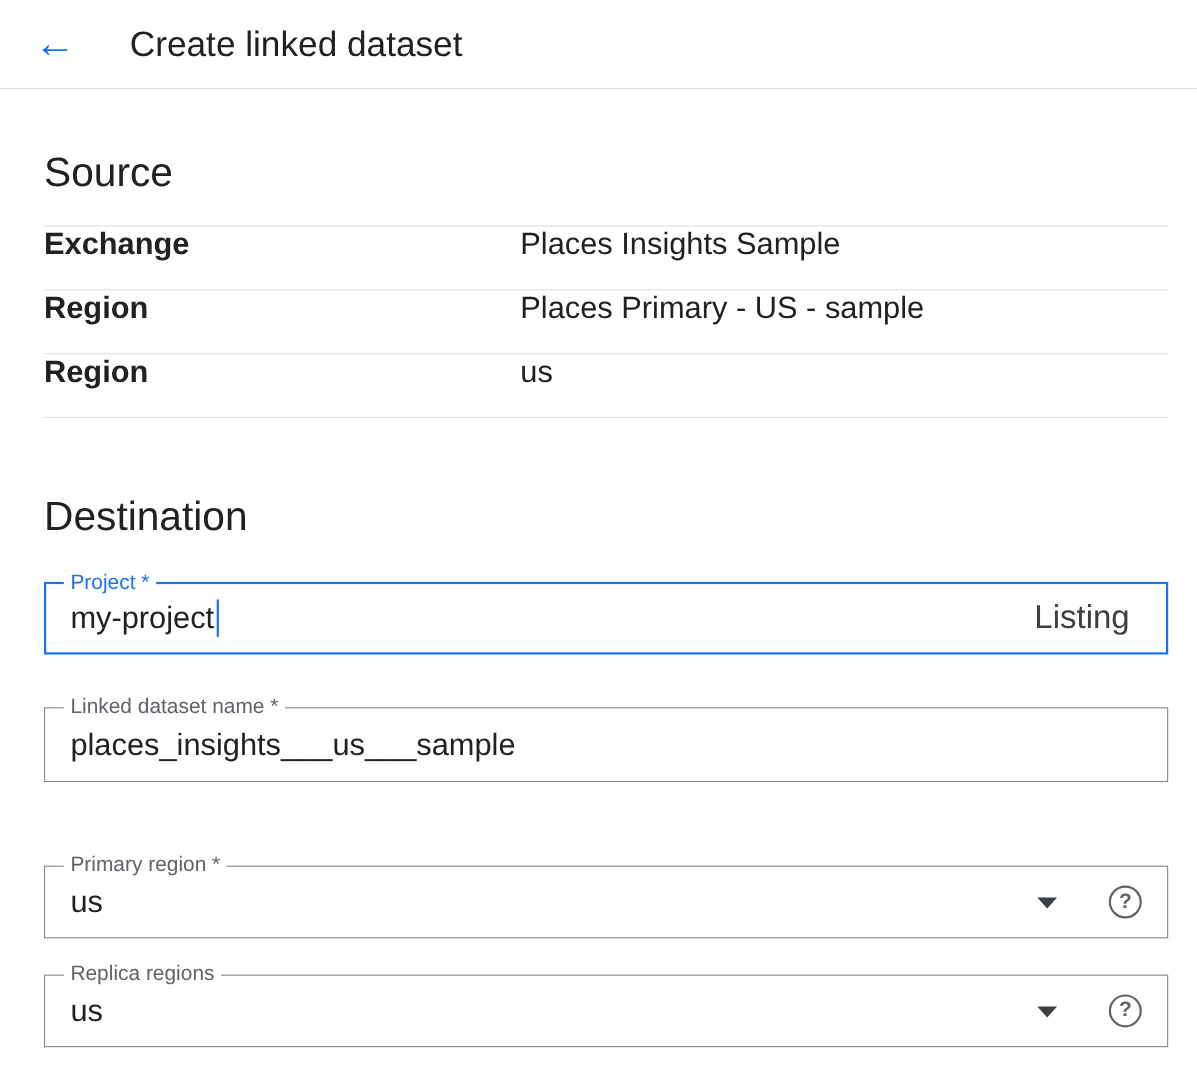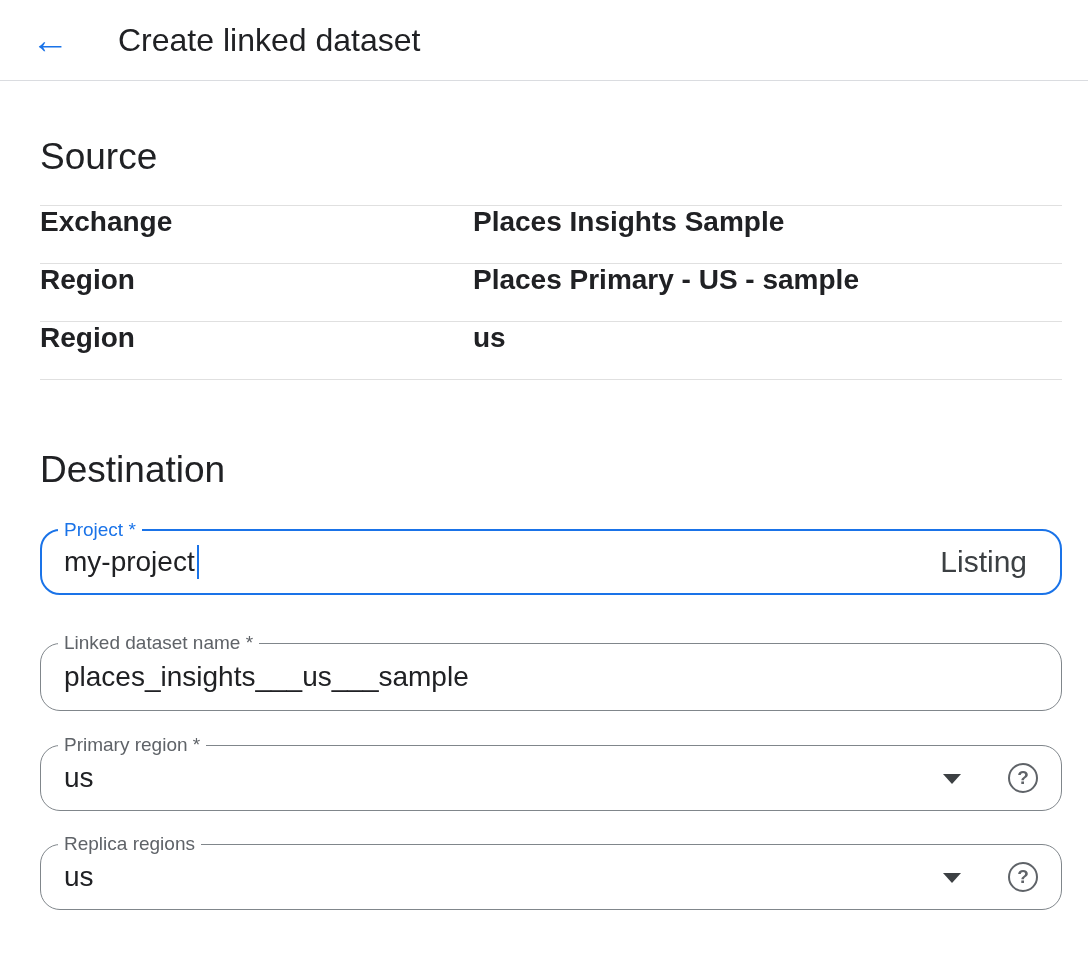--- a/index.html
+++ b/index.html
@@ -52,27 +52,27 @@
   
   .kv-table { margin-top: 24px; border-top: 1px solid #e0e0e0; }
   .kv-row {
     display: flex;
     align-items: flex-start;
     height: 58px;
     border-bottom: 1px solid #e0e0e0;
     font-size: 28px;
   }
   .kv-label { width: 433px; font-weight: 600; flex-shrink: 0; }
-  .kv-value { flex: 1; font-weight: 700; }
+  .kv-value { flex: 1; font-weight: 400; }
 
   
   .field {
     position: relative;
     border: 1px solid #80868b;
-    border-radius: 20px;
+    border-radius: 0;
     height: 66px;
     display: flex;
     align-items: center;
     padding-left: 23px;
     font-size: 28px;
     color: #202124;
     background: #fff;
   }
   .field-label {
     position: absolute;
@@ -83,21 +83,21 @@
     font-size: 19px;
     line-height: 24px;
     color: #5f6368;
     white-space: nowrap;
   }
   .field.focused { border: 2px solid #1a73e8; padding-left: 22px; }
   .field.focused .field-label { color: #1a73e8; left: 16px; }
 
   .field-project   { margin-top: 35px; height: 66px; }
   .field-dataset   { margin-top: 48px; height: 68px; }
-  .field-primary   { margin-top: 34px; }
+  .field-primary   { margin-top: 76px; }
   .field-replica   { margin-top: 33px; text-align: right; }
 
   .text-cursor {
     display: inline-block;
     width: 2px; height: 34px;
     background: #1a73e8;
     margin-left: 2px;
     vertical-align: middle;
   }
 

